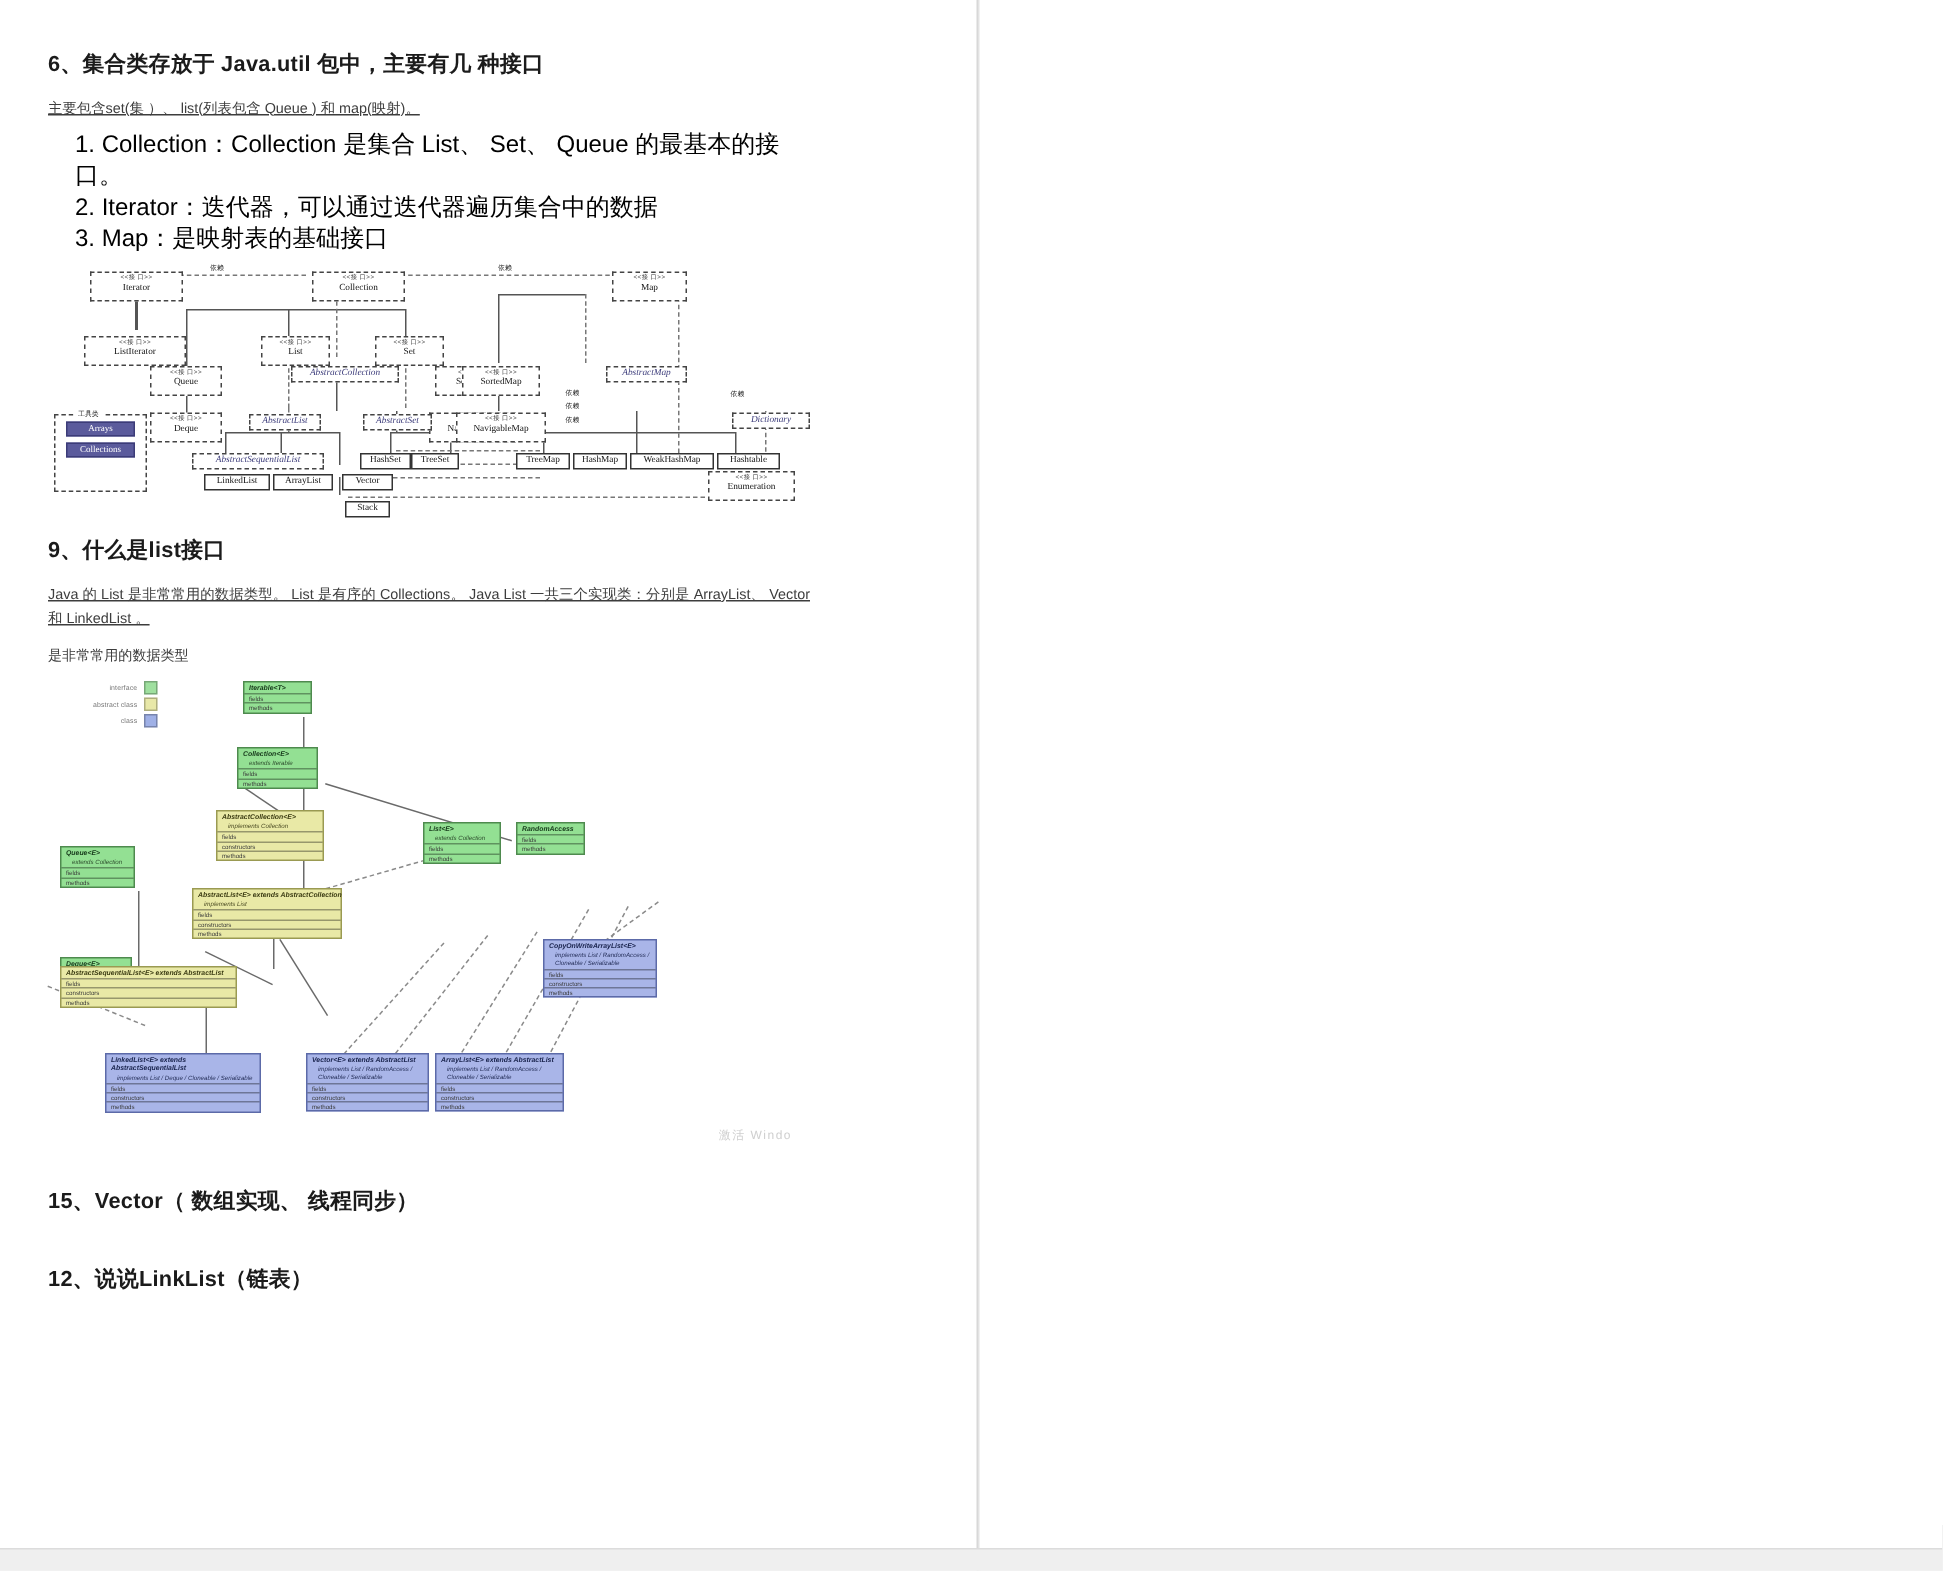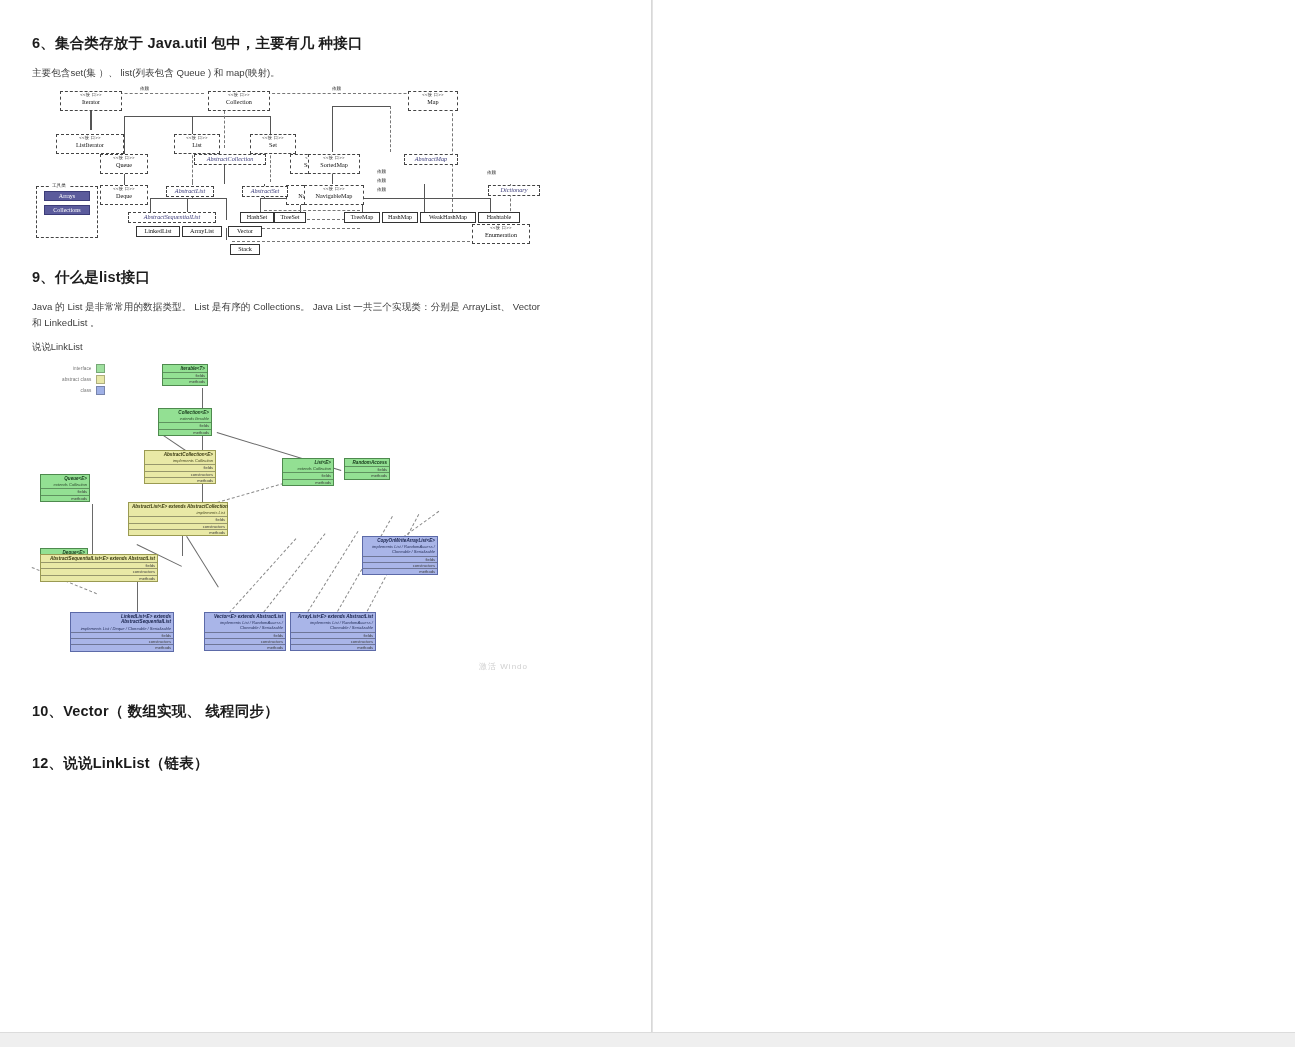--- a/index.html
+++ b/index.html
@@ -6,21 +6,21 @@
   body{font-family:"Liberation Sans","DejaVu Sans",sans-serif;}
   .viewport{width:1295px;height:1047px;position:relative;background:#ffffff;overflow:hidden;}
   .page{position:absolute;top:0;background:#fff;height:1047px;box-sizing:border-box;}
   .page-left{left:0;width:652px;border-right:1px solid #d8d8d8;}
   .page-right{left:653px;width:642px;}
   .gutter{position:absolute;left:652px;top:0;width:2px;height:1047px;background:#e3e3e3;}
   .col-inner{position:absolute;}
   .col-left{left:32px;top:34px;width:508px;}
 
   h2.sec{font-size:14.5px;font-weight:bold;color:#1b1b1b;margin:0 0 11px 0;letter-spacing:.2px;line-height:1.35;}
-  p.body{font-size:9.6px;line-height:1.72;color:#3d3d3d;margin:0 0 9px 0;text-align:justify;}
+  p.body{font-size:9.6px;line-height:1.72;color:#3d3d3d;margin:0 0 9px 0;text-align:justify;text-decoration:underline;}
   p.tight{margin:0 0 5px 0;}
   .spacer-md{height:22px;}
   .caption{font-size:9.4px;color:#3d3d3d;margin:4px 0 8px 0;}
 
   
   .legend{display:flex;flex-direction:column;align-items:flex-end;gap:2px;}
   .legend-row{display:flex;align-items:center;gap:5px;}
   .legend-row span.lbl{font-size:4.6px;color:#777;letter-spacing:.1px;}
   .legend-row i{width:7px;height:7px;display:block;border:1px solid rgba(0,0,0,.25);}
   .sw-interface{background:#9fe09f;}
@@ -65,20 +65,25 @@
 </head>
 <body>
 
 <div class="viewport">
 
   <div class="page page-left">
     <div class="col-inner col-left">
 
       <h2 class="sec">6、集合类存放于 Java.util 包中，主要有几 种接口</h2>
       <p class="body tight">主要包含set(集 ）、 list(列表包含 Queue ) 和 map(映射)。</p>
+      <div style="padding-left:18px;">
+        <div class="body" style="margin:0;">1. Collection：Collection 是集合 List、 Set、 Queue 的最基本的接口。</div>
+        <div class="body" style="margin:0;">2. Iterator：迭代器，可以通过迭代器遍历集合中的数据</div>
+        <div class="body" style="margin:0 0 6px 0;">3. Map：是映射表的基础接口</div>
+      </div>
 
       <div class="fw" style="width:500px;height:168px;margin:2px 0 14px 0;">
 
         <div class="fline" style="left:58px;top:14px;width:2px;height:30px;"></div>
         <div class="fline dash" style="left:62px;top:7px;width:110px;"></div>
         <div class="fline dash" style="left:230px;top:7px;width:190px;"></div>
         <div class="flabel" style="left:108px;top:0px;">依赖</div>
         <div class="flabel" style="left:300px;top:0px;">依赖</div>
         <div class="flabel" style="left:345px;top:83px;">依赖</div>
         <div class="flabel" style="left:345px;top:92px;">依赖</div>
@@ -226,23 +231,23 @@
 
         <div class="toolbox" style="left:4px;top:100px;width:62px;height:52px;">
           <div class="tb-title">工具类</div>
           <div class="tb-item">Arrays</div>
           <div class="tb-item">Collections</div>
         </div>
       </div>
 
       <h2 class="sec">9、什么是list接口</h2>
       <p class="body">Java 的 List 是非常常用的数据类型。 List 是有序的 Collections。 Java List 一共三个实现类：分别是 ArrayList、 Vector 和 LinkedList 。</p>
-      <div class="caption">说说LinkList</div>
-
-      <div class="uml" style="width:500px;height:310px;margin:2px 0 8px 0;text-align:right;">
+      <div class="caption">是非常常用的数据类型</div>
+
+      <div class="uml" style="width:500px;height:310px;margin:2px 0 8px 0;">
 
         <div class="legend" style="position:absolute;left:30px;top:2px;">
           <div class="legend-row">
             <span class="lbl">interface</span>
               <i class="sw-interface"></i>
           </div>
           <div class="legend-row">
             <span class="lbl">abstract class</span>
               <i class="sw-abstract"></i>
           </div>
@@ -363,21 +368,21 @@
           <div class="row">fields</div>
           <div class="row">constructors</div>
           <div class="row">methods</div>
         </div>
 
         <div class="watermark" style="right:4px;bottom:0px;">激活 Windo</div>
       </div>
 
       <div class="spacer-md"></div>
 
-      <h2 class="sec">10、Vector（ 数组实现、 线程同步）</h2>
+      <h2 class="sec">15、Vector（ 数组实现、 线程同步）</h2>
       <div class="spacer-md"></div>
 
       <h2 class="sec">12、说说LinkList（链表）</h2>
 
     </div>
   </div>
 
   <div class="gutter"></div>
 
   <div class="page page-right">

